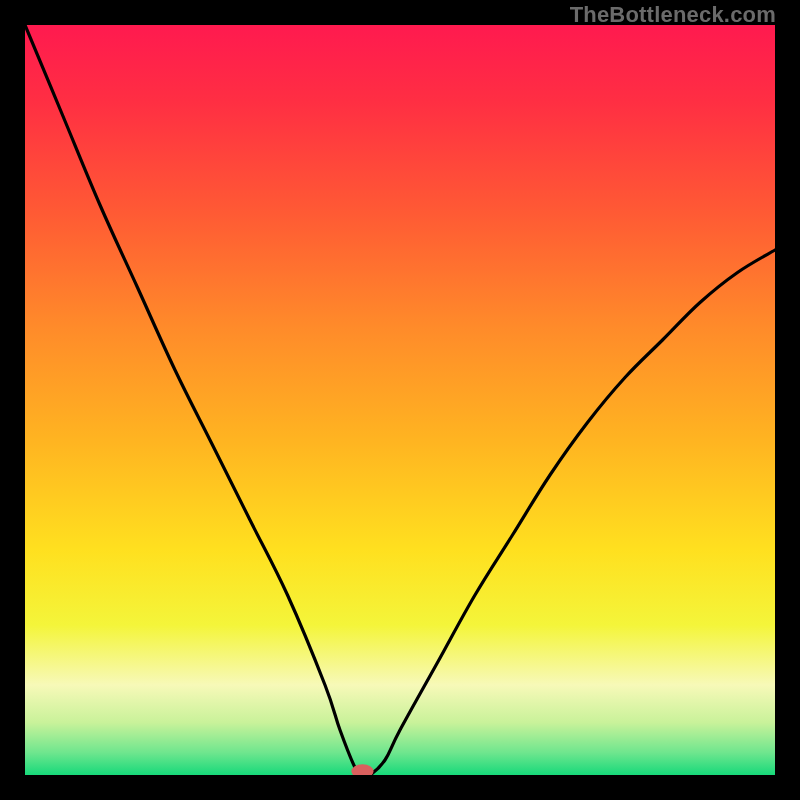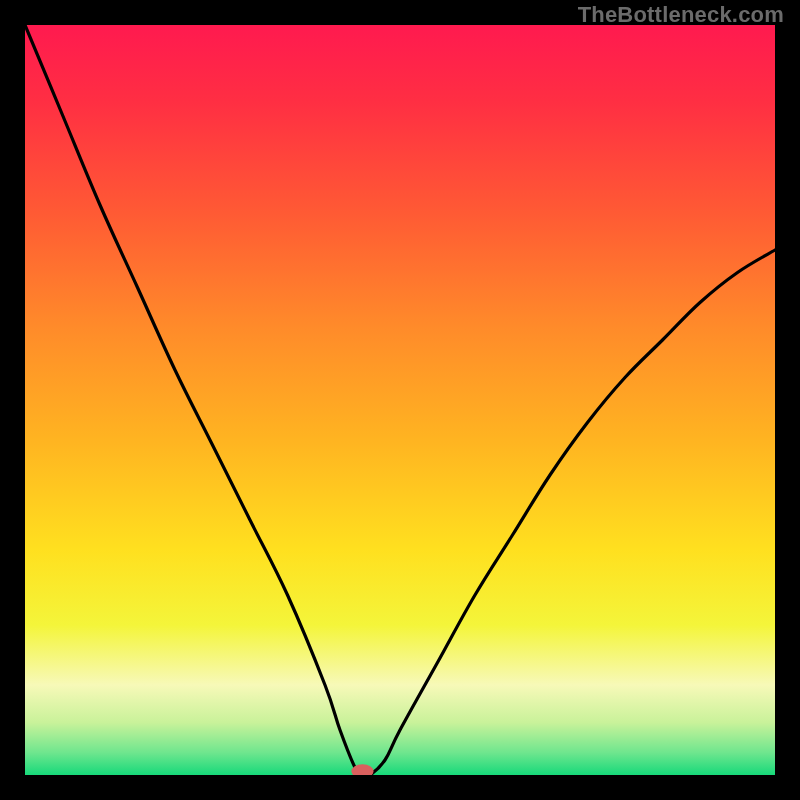--- a/index.html
+++ b/index.html
@@ -13,21 +13,21 @@
   }
   .frame {
     position: relative;
     width: 800px;
     height: 800px;
     background: #000;
   }
   .watermark {
     position: absolute;
     top: 2px;
-    right: 16px;
+    right: 24px;
     font-size: 22px;
     font-weight: 600;
     color: #6b6b6b;
     letter-spacing: 0.2px;
     z-index: 10;
   }
   .plot-wrap {
     position: absolute;
     left: 25px;
     top: 25px;

